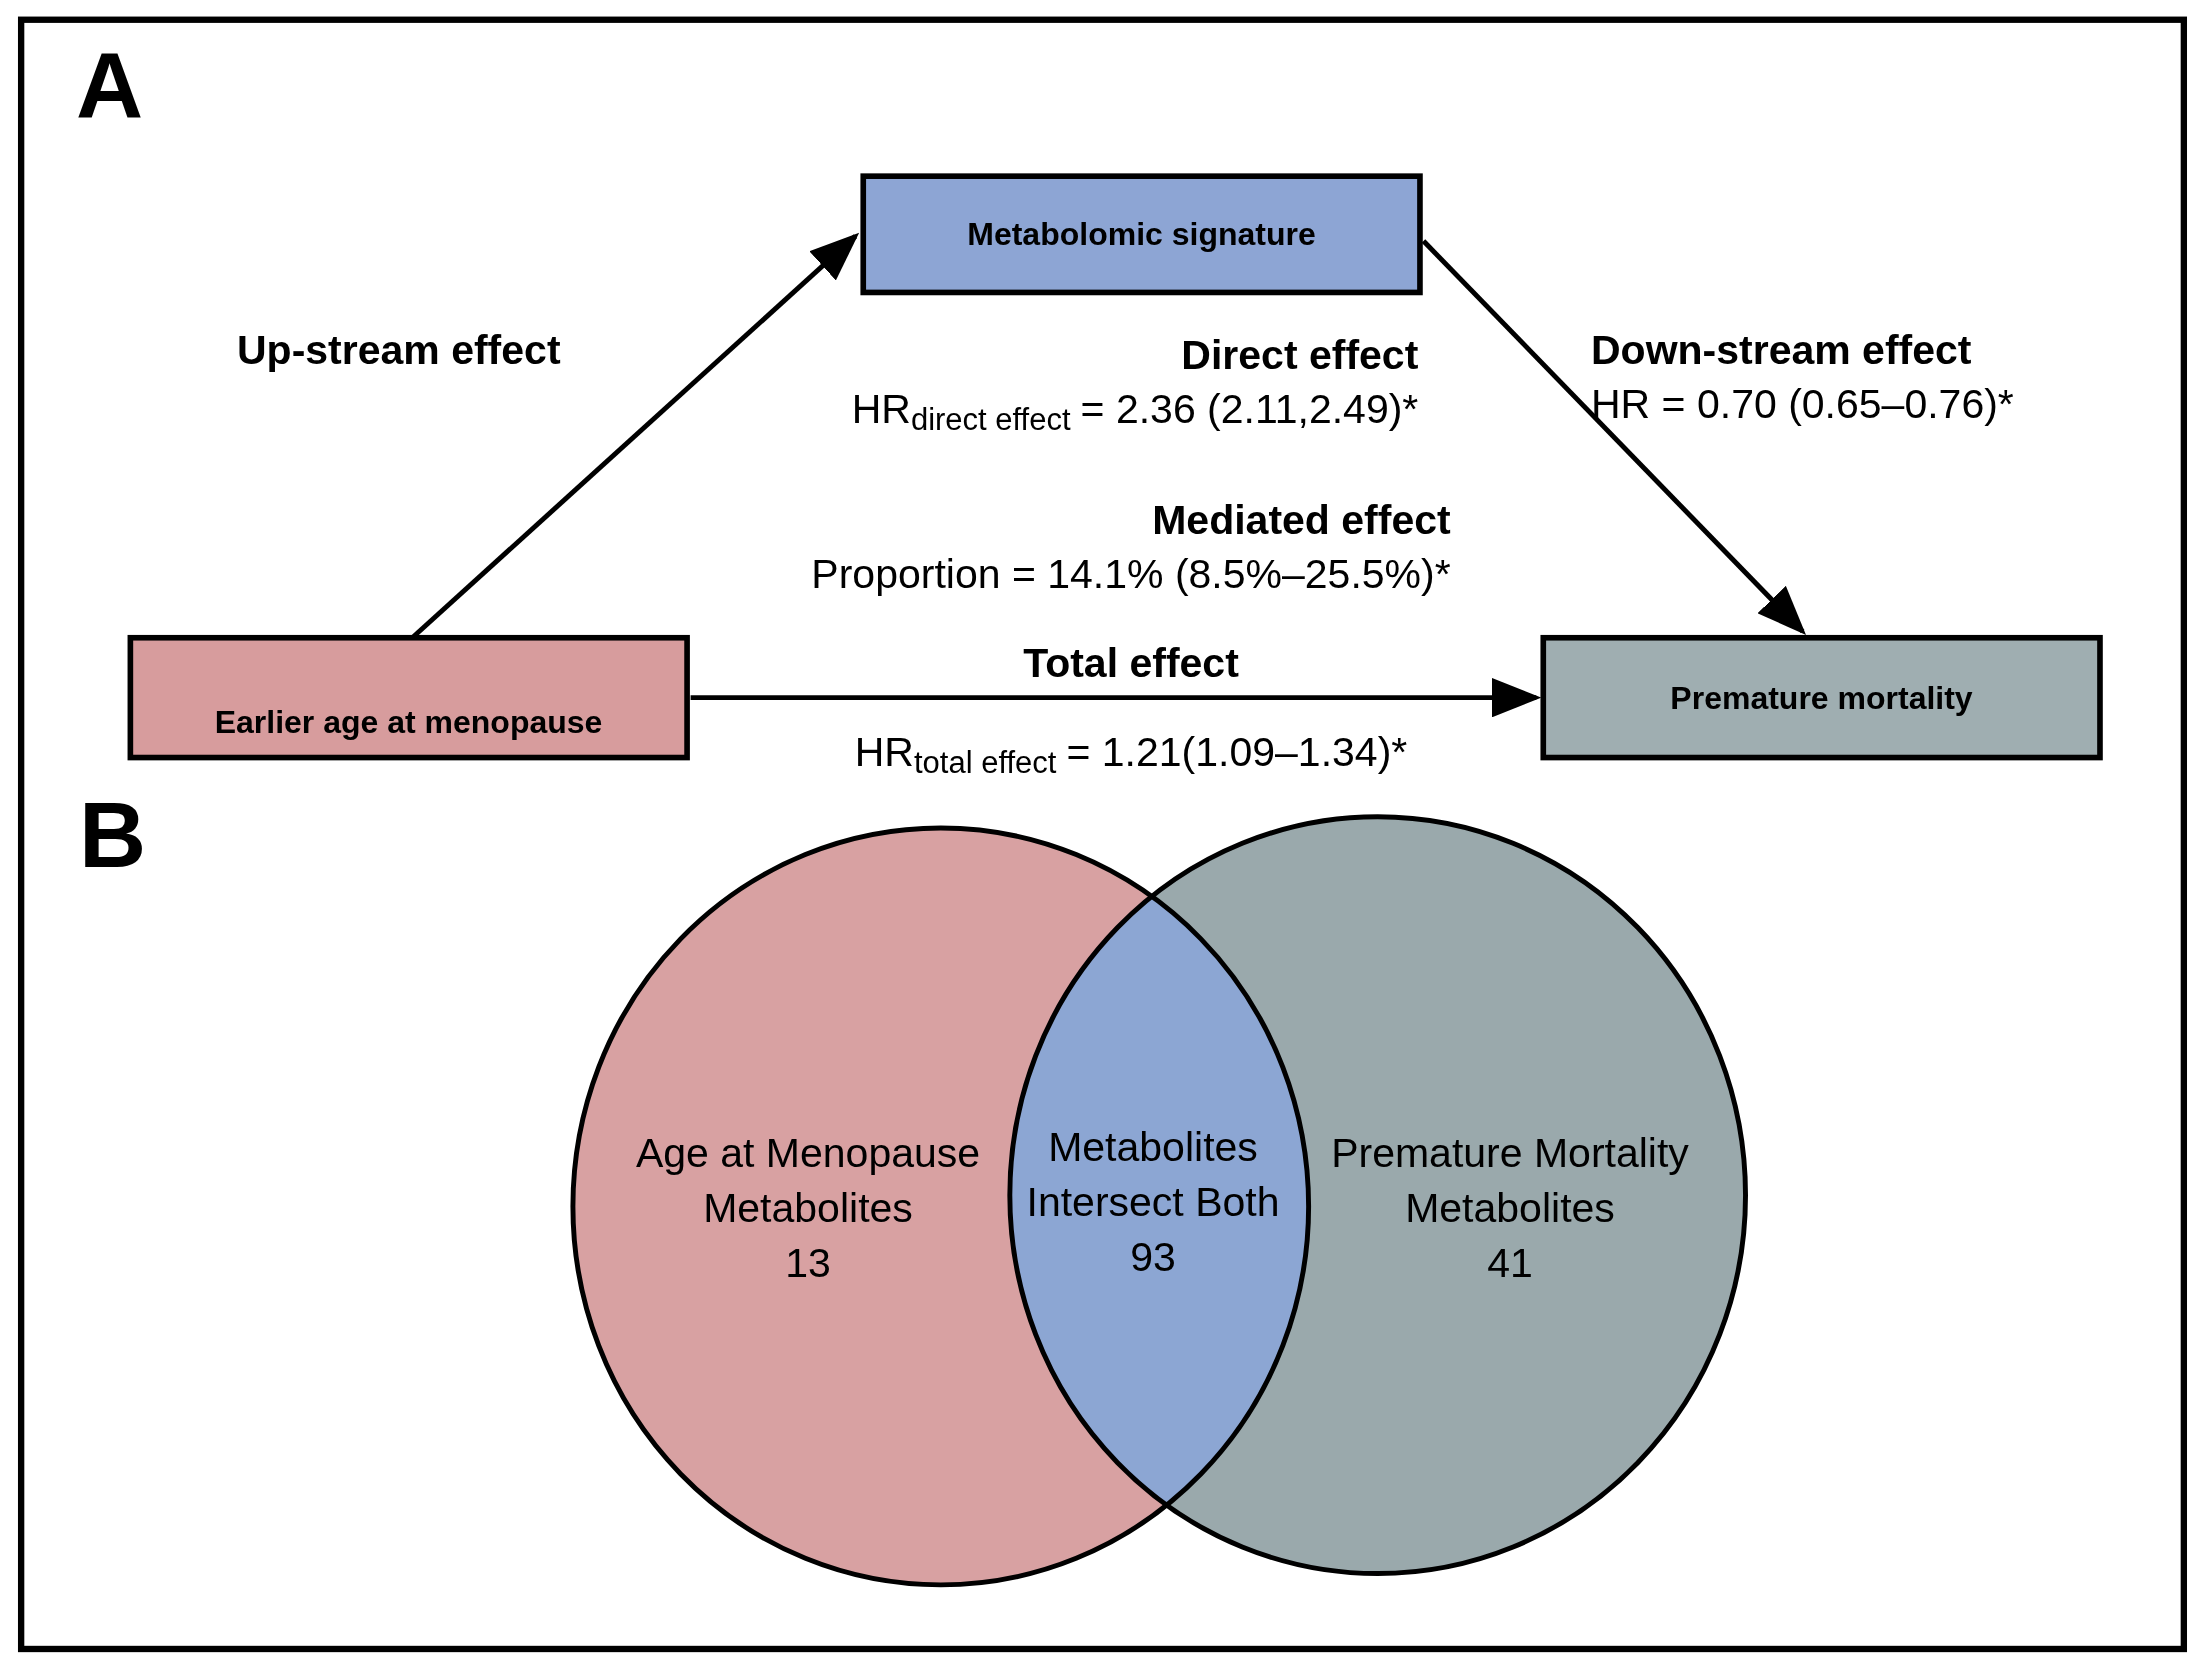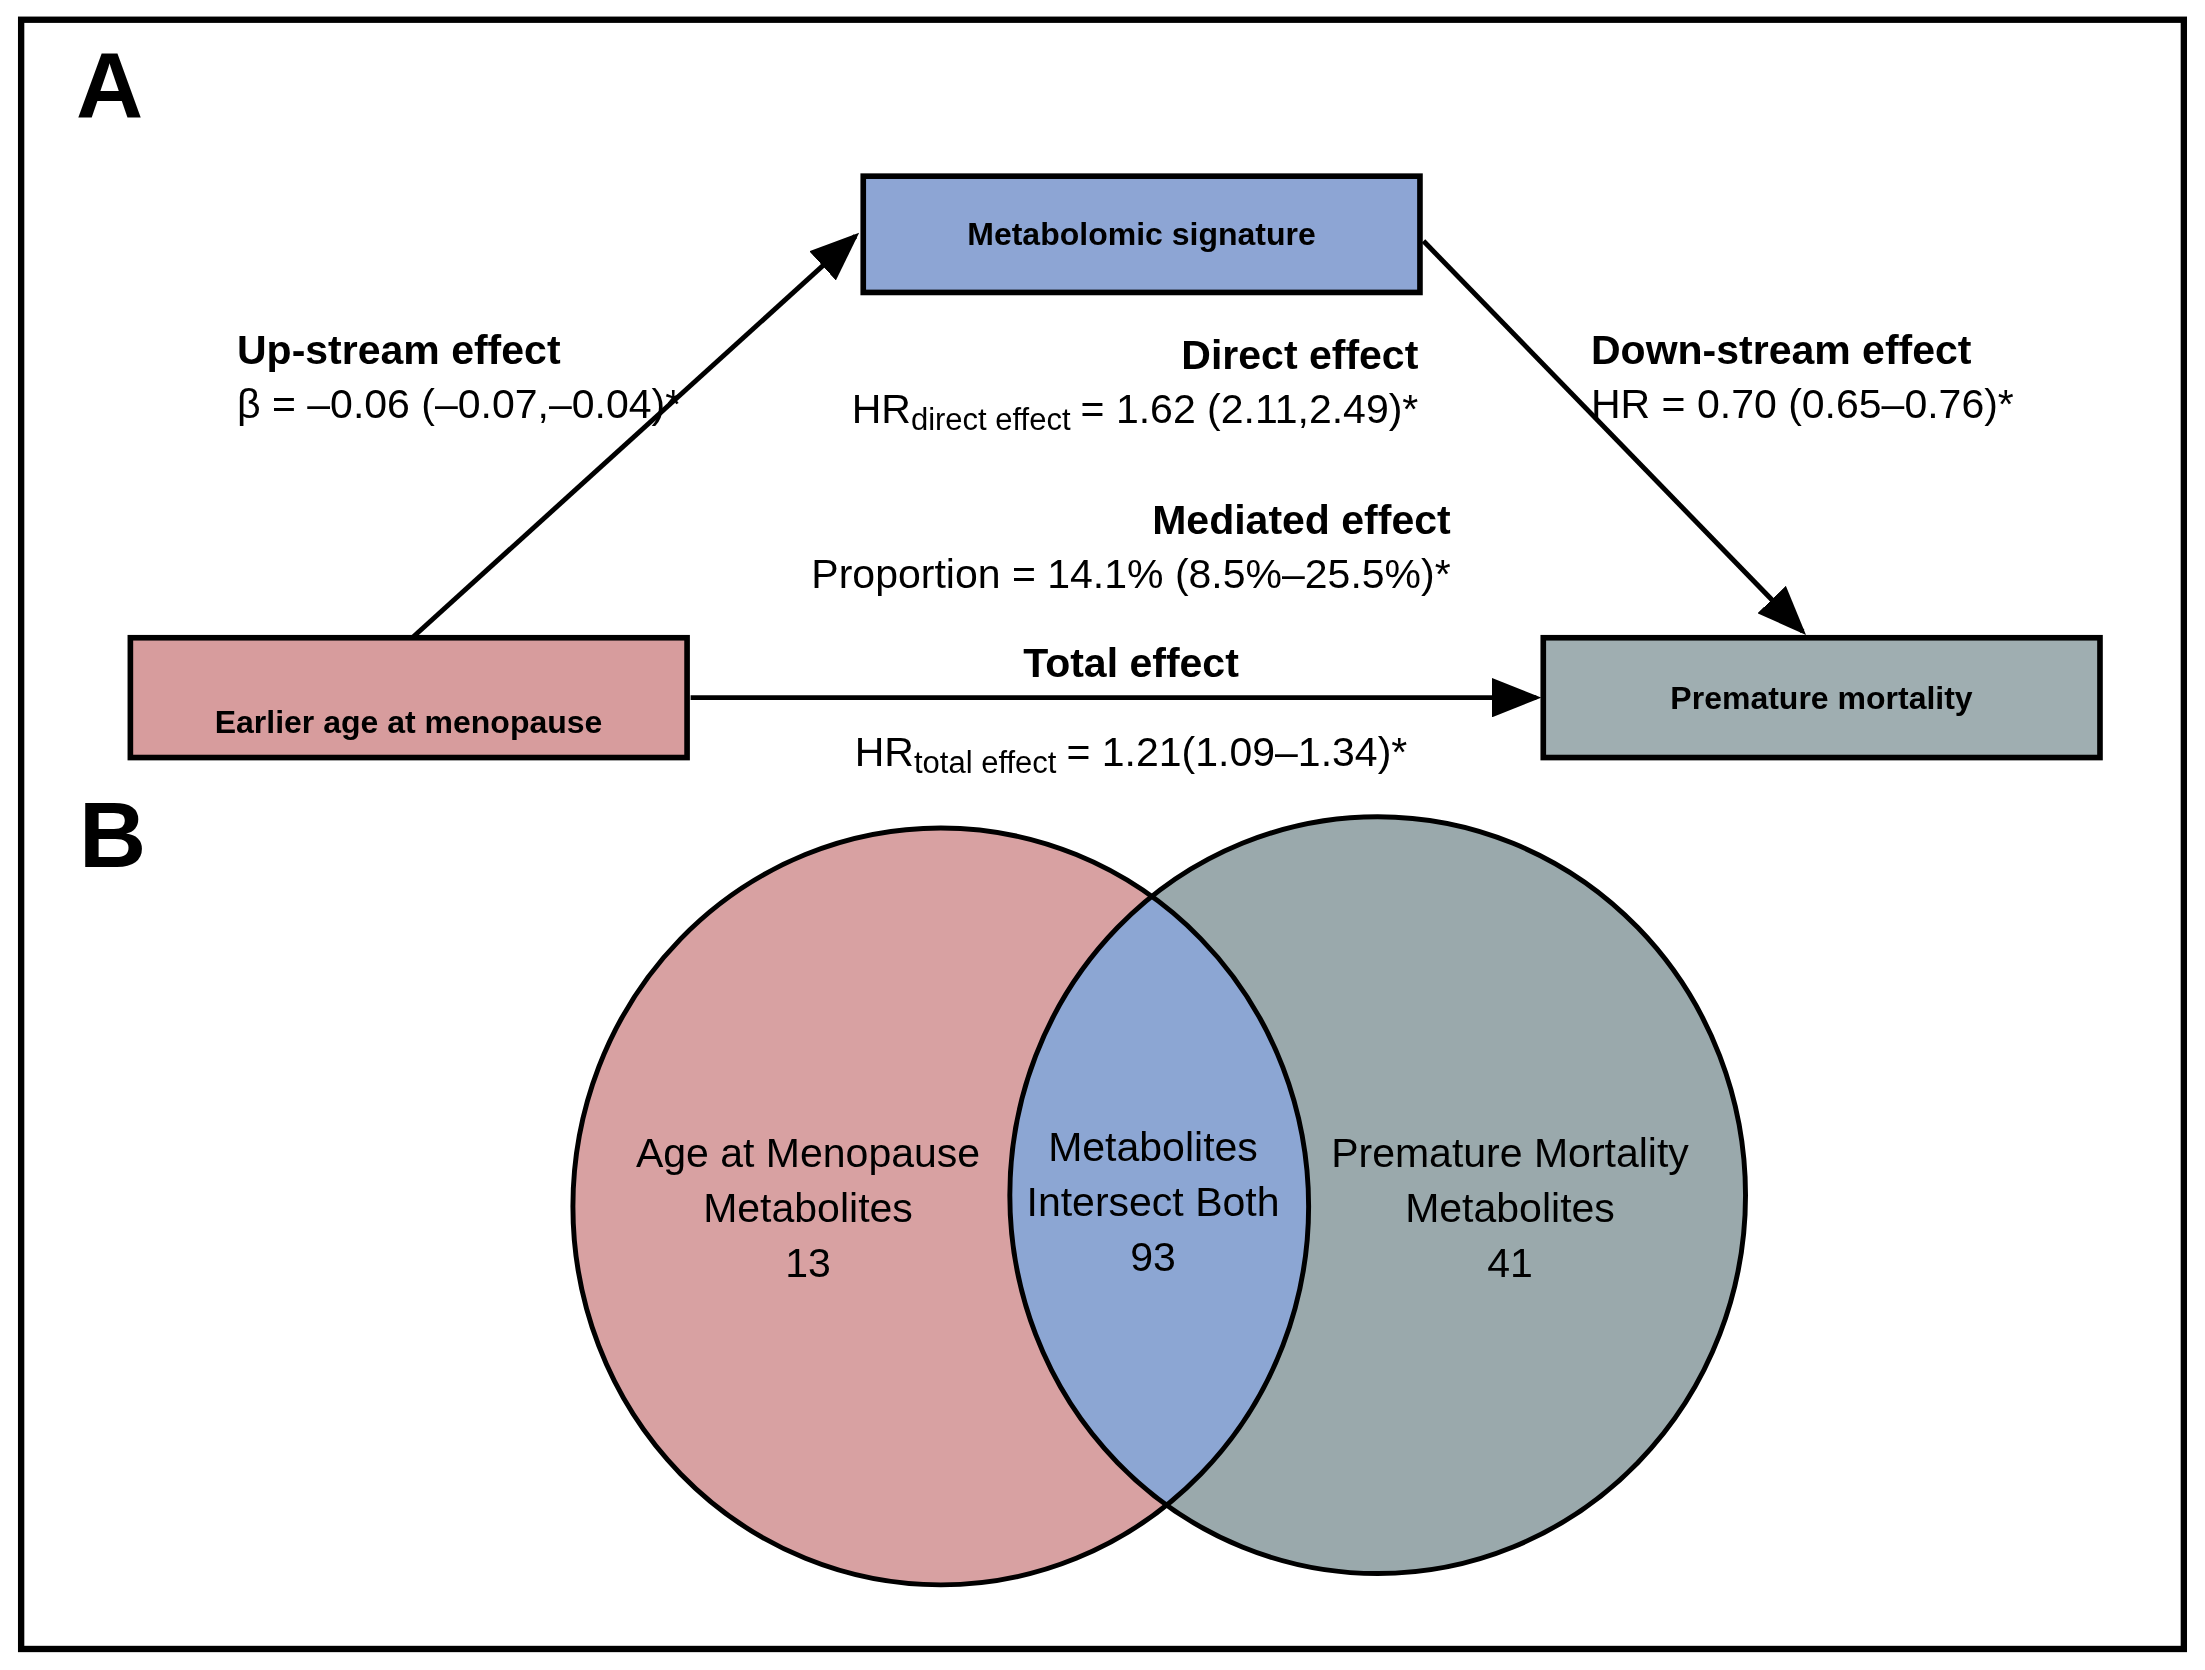--- a/index.html
+++ b/index.html
@@ -61,26 +61,25 @@
 
   <div class="abs panel-letter" style="left:76px; top:39px;">A</div>
   <div class="abs panel-letter" style="left:79px; top:789px;">B</div>
 
   <div class="boxlabel" style="left:863px; top:176px; width:557px; height:116px;">Metabolomic signature</div>
   <div class="boxlabel" style="left:130px; top:662px; width:557px; height:120px;">Earlier age at menopause</div>
   <div class="boxlabel" style="left:1543px; top:638px; width:557px; height:120px;">Premature mortality</div>
 
   <div class="abs effect" style="left:237px; top:323px;">
     <div class="title">Up-stream effect</div>
-    <div>β = –0.06 (–0.07,–0.04)*</div>
   </div>
 
   <div class="abs effect centered" style="left:1135px; top:328px;">
     <div class="title">Direct effect</div>
-    <div><span>HR</span><span class="sub">direct effect</span><span class="gap">= 1.62 (2.11,2.49)*</span></div>
+    <div><span>HR</span><span class="sub">direct effect</span><span class="gap">= 2.36 (2.11,2.49)*</span></div>
   </div>
 
   <div class="abs effect" style="left:1591px; top:323px;">
     <div class="title">Down-stream effect</div>
     <div>HR = 0.70 (0.65–0.76)*</div>
   </div>
 
   <div class="abs effect centered" style="left:1131px; top:493px;">
     <div class="title">Mediated effect</div>
     <div>Proportion = 14.1% (8.5%–25.5%)*</div>

